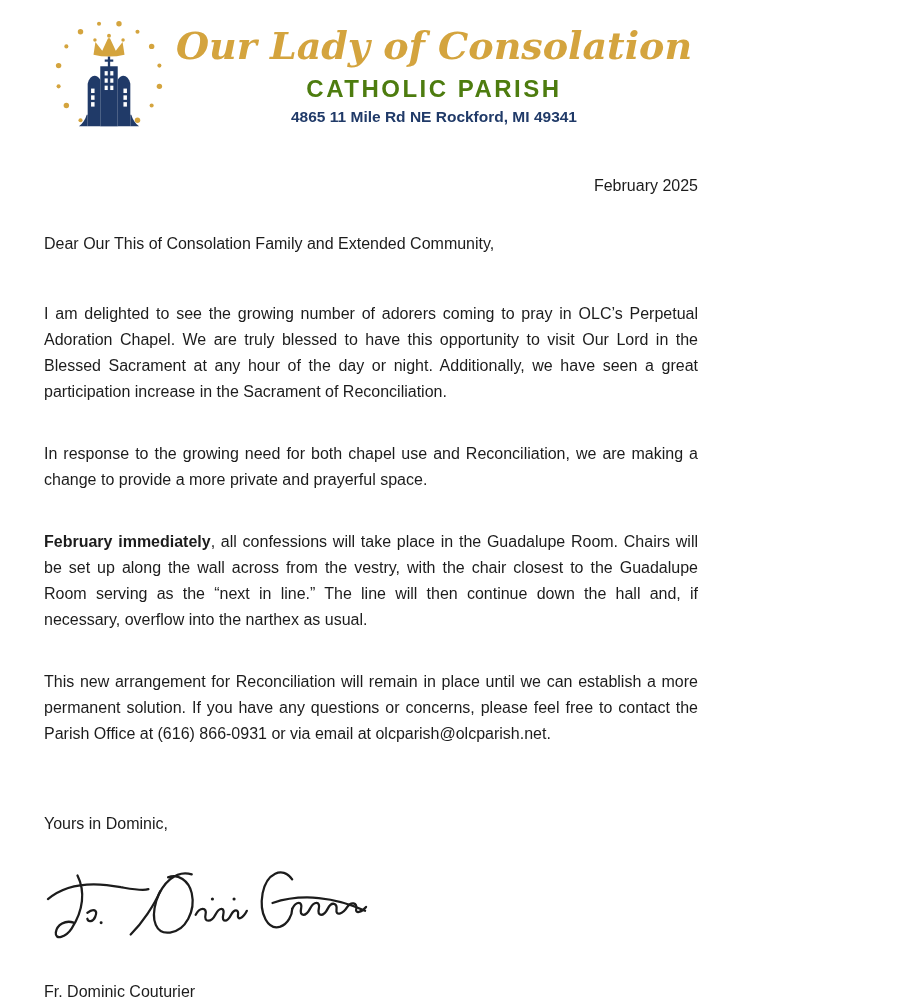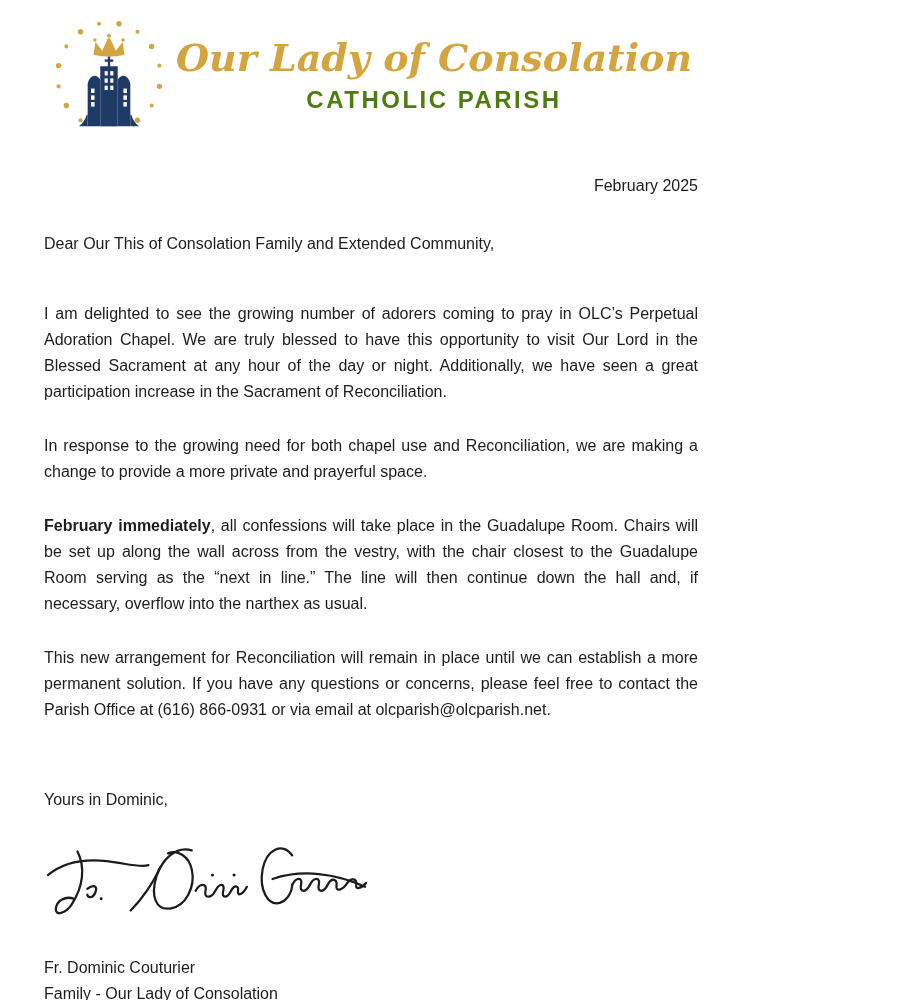--- a/index.html
+++ b/index.html
@@ -55,21 +55,21 @@
     line-height: 26px;
   }
   .letter-body {
     margin: 0 44px;
     font-size: 16px;
     line-height: 26px;
   }
   .salutation { margin-top: 32px; }
   .para { text-align: justify; }
   .para-first { margin-top: 44px; }
-  .para-next { margin-top: 28px; }
+  .para-next { margin-top: 36px; }
   .closing { margin-top: 64px; }
   .signature-wrap { margin-top: 16px; width: 325px; height: 96px; }
   .signature-wrap svg { width: 100%; height: 100%; display: block; }
   .sig-block { margin-top: 30px; }
 </style>
 </head>
 <body>
 
 <div class="page">
 
@@ -121,20 +121,21 @@
         <rect x="41.5" y="86" width="3.6" height="4.6"></rect>
         <rect x="41.5" y="93" width="3.6" height="4.6"></rect>
         <rect x="74.9" y="79" width="3.6" height="4.6"></rect>
         <rect x="74.9" y="86" width="3.6" height="4.6"></rect>
         <rect x="74.9" y="93" width="3.6" height="4.6"></rect>
       </g>
     </svg>
     <div class="letterhead-text">
       <div class="parish-title">Our Lady of Consolation</div>
       <div class="parish-subtitle">CATHOLIC PARISH</div>
+      <div class="parish-address">4865 11 Mile Rd NE Rockford, MI 49341</div>
     </div>
   </div>
 
   <div class="date-line">February 2025</div>
 
   <div class="letter-body">
     <p class="salutation">Dear Our This of Consolation Family and Extended Community,</p>
 
     <p class="para para-first">I am delighted to see the growing number of adorers coming to pray in OLC’s Perpetual Adoration Chapel. We are truly blessed to have this opportunity to visit Our Lord in the Blessed Sacrament at any hour of the day or night. Additionally, we have seen a great participation increase in the Sacrament of Reconciliation.</p>
 

